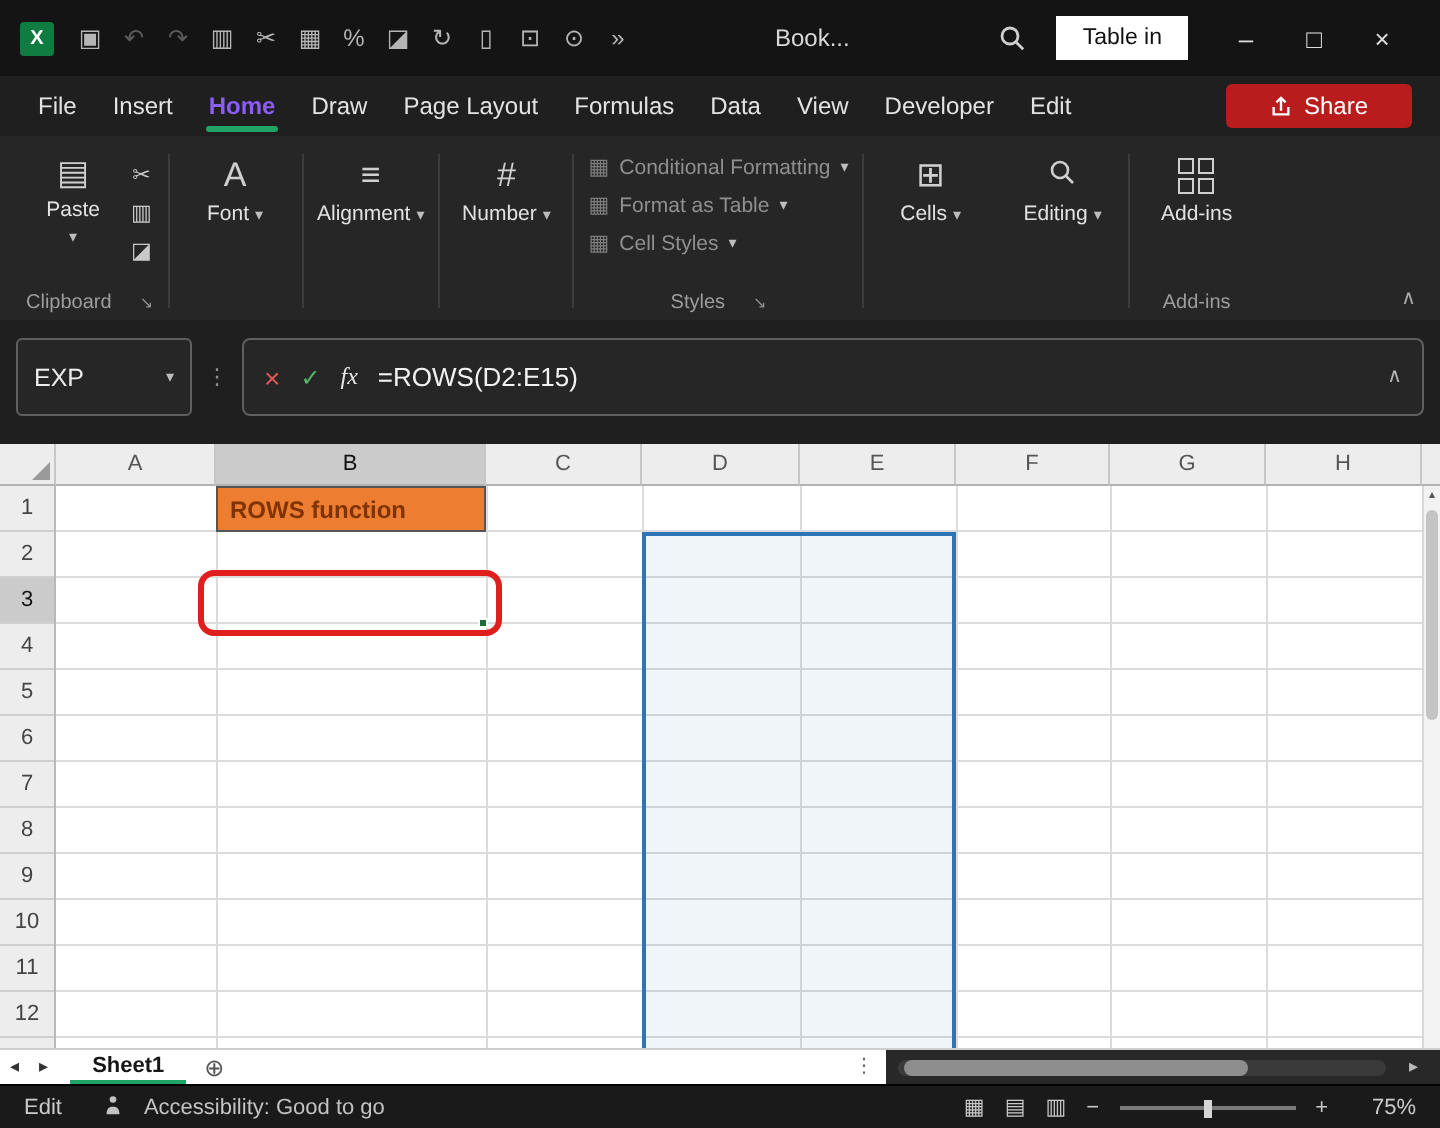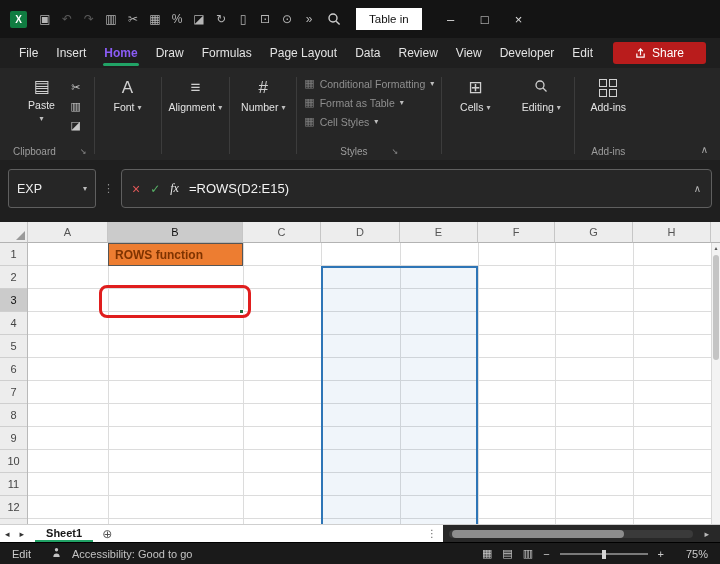--- a/index.html
+++ b/index.html
@@ -30,21 +30,21 @@
   
   .ribbon{height:92px;background:#262626;display:flex;align-items:stretch;padding:5px 6px 0;position:relative;}
   .rgroup{display:flex;flex-direction:column;align-items:center;padding:0 7px;}
   .rcontent{flex:1;display:flex;align-items:flex-start;gap:6px;padding-top:2px;}
   .rbig{display:flex;flex-direction:column;align-items:center;width:46px;gap:3px;padding-top:3px;}
   .ric{font-size:17px;color:#cfcfcf;line-height:18px;}
   .rlab{font-size:10.5px;color:#e2e2e2;display:flex;gap:3px;align-items:center;}
   .rarrow{font-size:8px;color:#bdbdbd;}
   .rmini{display:flex;flex-direction:column;gap:6px;padding-top:6px;color:#c9c9c9;font-size:11px;text-align:center;}
   .rcol{display:flex;flex-direction:column;align-items:center;gap:4px;padding-top:4px;min-width:52px;}
-  .glabel{height:17px;font-size:10px;color:#9d9d9d;display:flex;align-items:center;gap:24px;}
+  .glabel{height:17px;font-size:10px;color:#9d9d9d;display:flex;align-items:center;gap:14px;}
   .launcher{font-size:8px;color:#8f8f8f;}
   .rsep{width:1px;background:#3c3c3c;margin:4px 0 6px;}
   .styles-stack{flex:1;display:flex;flex-direction:column;justify-content:flex-start;gap:6px;padding-top:4px;}
   .srow{display:flex;align-items:center;gap:5px;font-size:10.5px;color:#8f8f8f;}
   .sic{font-size:11px;color:#7d7d7d;}
   .addins-icon{width:18px;height:18px;display:grid;grid-template-columns:8px 8px;grid-template-rows:8px 8px;gap:2px;}
   .addins-icon span{border:1px solid #d0d0d0;}
   .ribbon-collapse{position:absolute;right:12px;bottom:5px;color:#a8a8a8;font-size:10px;}
 
   
@@ -134,41 +134,41 @@
     <span class="qi">▥</span>
     <span class="qi">✂</span>
     <span class="qi">▦</span>
     <span class="qi">%</span>
     <span class="qi">◪</span>
     <span class="qi">↻</span>
     <span class="qi">▯</span>
     <span class="qi">⊡</span>
     <span class="qi">⊙</span>
     <span class="qi">»</span>
+    <div class="tb-title">Book...</div>
     <span class="tb-search">
       <svg width="14" height="14" viewBox="0 0 14 14">
           <circle cx="6" cy="6" r="4" stroke="#cfcfcf" stroke-width="1.4" fill="none"></circle>
           <line x1="9.2" y1="9.2" x2="12.6" y2="12.6" stroke="#cfcfcf" stroke-width="1.4"></line>
         </svg>
     </span>
     <button class="signin">Table in</button>
     <span class="wc">–</span>
     <span class="wc">□</span>
     <span class="wc">×</span>
   </div>
 
   <div class="menubar">
     <div class="mi">File</div>
     <div class="mi">Insert</div>
     <div class="mi active">Home</div>
     <div class="mi">Draw</div>
+    <div class="mi">Page Layout</div>
     <div class="mi">Formulas</div>
-    <div class="mi">Page Layout</div>
     <div class="mi">Data</div>
-    <div class="mi">Review</div>
     <div class="mi">View</div>
     <div class="mi">Developer</div>
     <div class="mi">Edit</div>
     <button class="share">
       <svg width="11" height="11" viewBox="0 0 12 12">
           <path d="M6 8 V1 M3.5 3.5 L6 1 L8.5 3.5" stroke="#fff" fill="none" stroke-width="1.3"></path>
           <path d="M2 6 v4 h8 v-4" stroke="#fff" fill="none" stroke-width="1.3"></path>
         </svg>
       <span>Share</span>
     </button>

